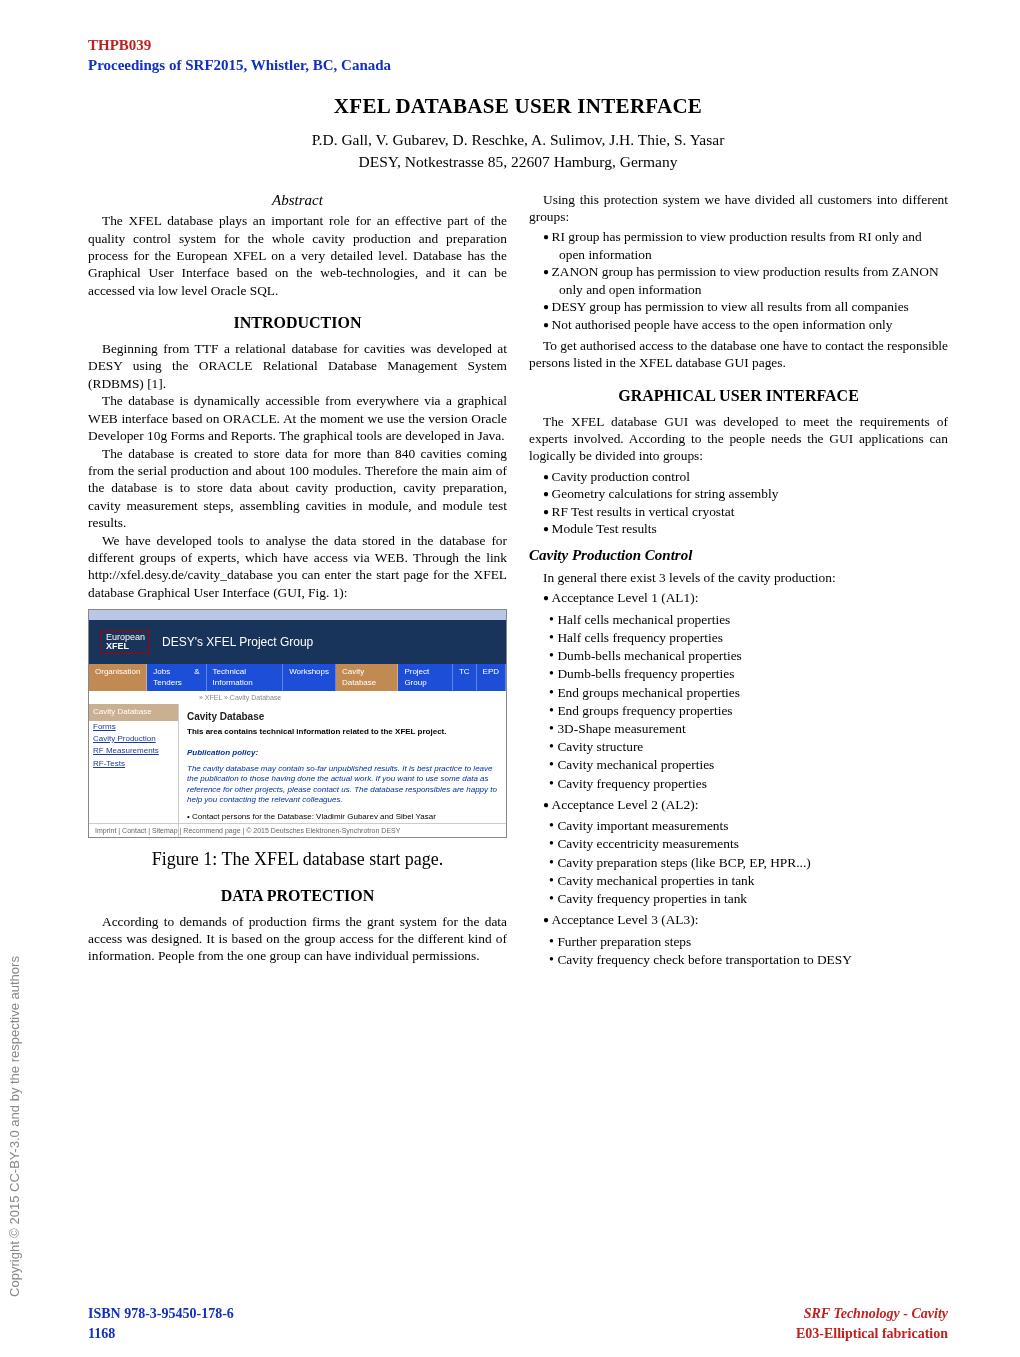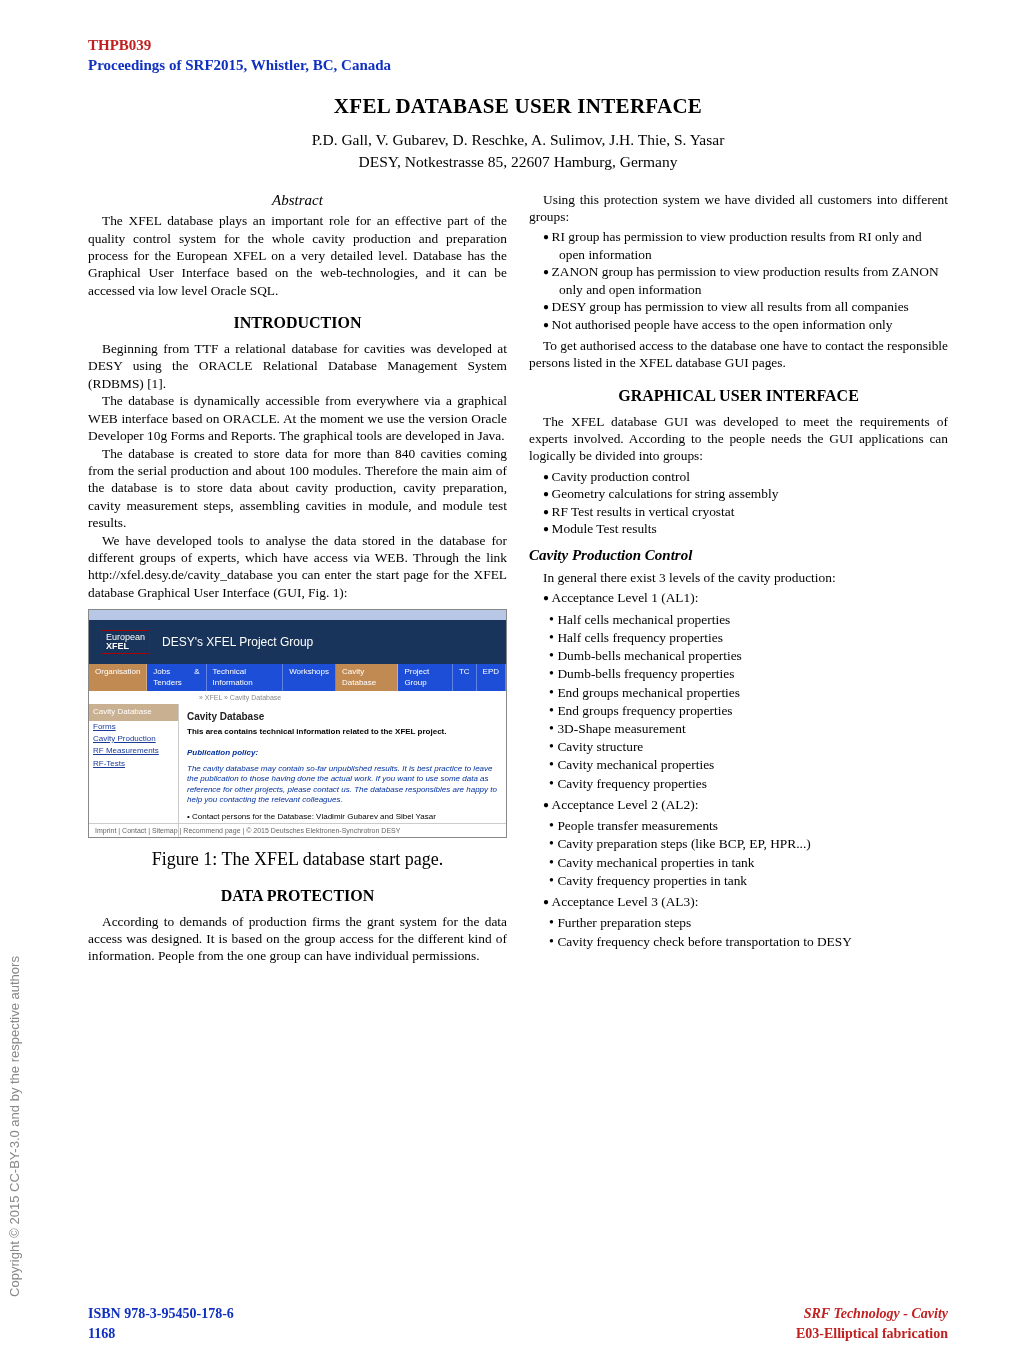--- a/index.html
+++ b/index.html
@@ -285,21 +285,22 @@
     <li>3D-Shape measurement</li>
     <li>Cavity structure</li>
     <li>Cavity mechanical properties</li>
     <li>Cavity frequency properties</li>
   </ul>
 
   <ul class="bul">
     <li>Acceptance Level 2 (AL2):</li>
   </ul>
   <ul class="sub">
-    <li>People transfer measurements</li>
+    <li>Cavity important measurements</li>
+    <li>Cavity eccentricity measurements</li>
     <li>Cavity preparation steps (like BCP, EP, HPR...)</li>
     <li>Cavity mechanical properties in tank</li>
     <li>Cavity frequency properties in tank</li>
   </ul>
 
   <ul class="bul">
     <li>Acceptance Level 3 (AL3):</li>
   </ul>
   <ul class="sub">
     <li>Further preparation steps</li>

